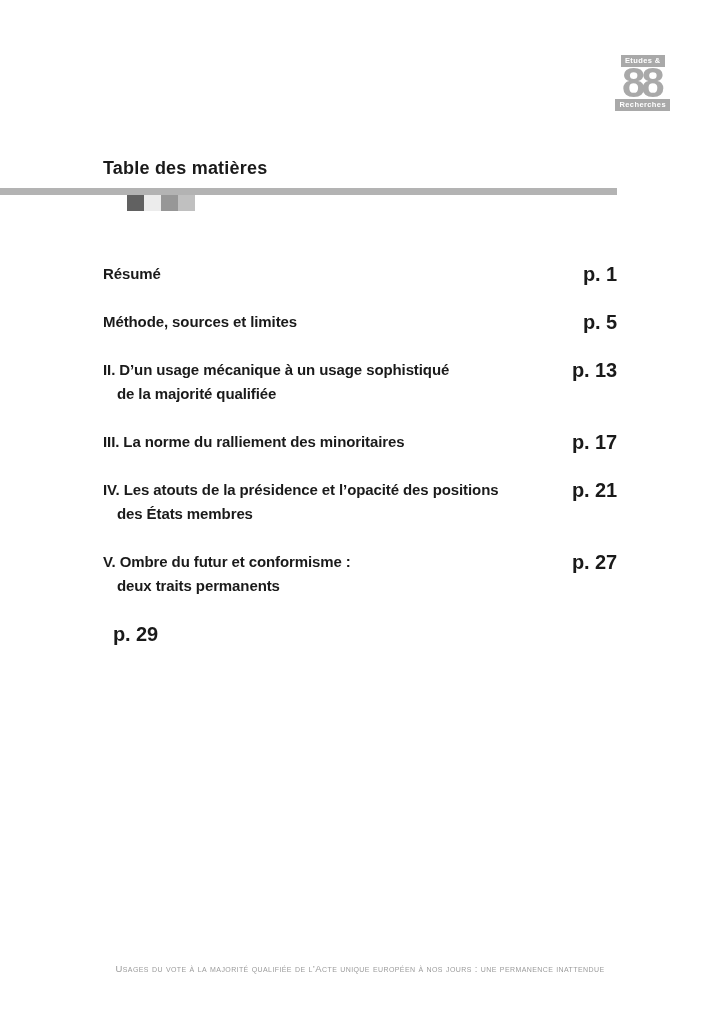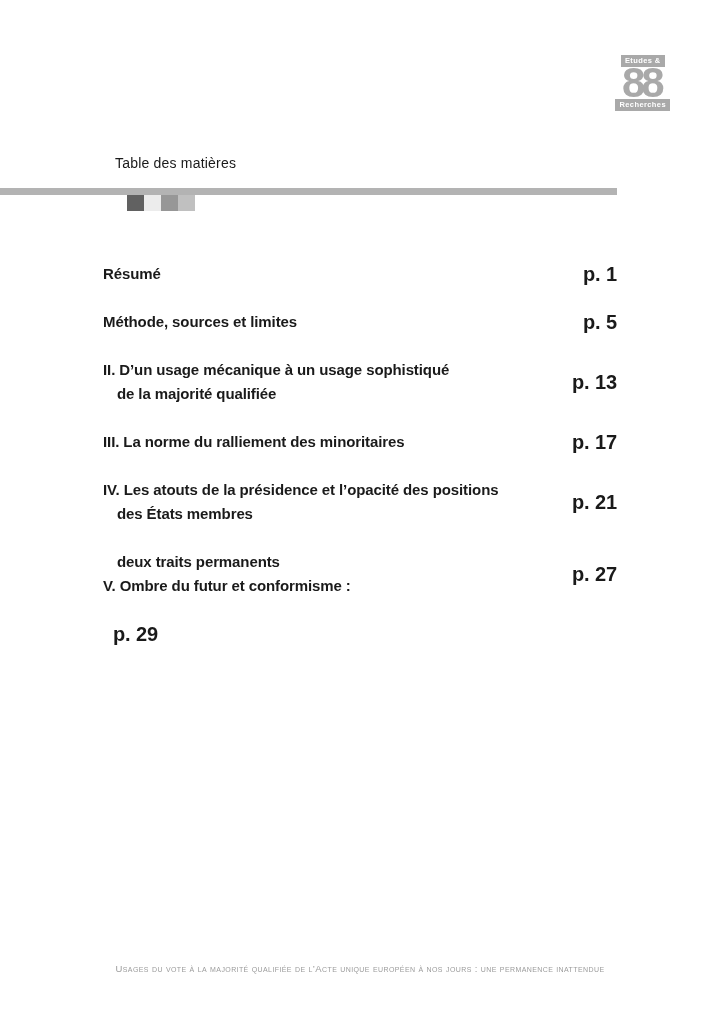--- a/index.html
+++ b/index.html
@@ -24,22 +24,22 @@
     line-height: 8px;
   }
   .logo-number {
     font-size: 42px; font-weight: bold; color: #a9a9a9;
     line-height: 30px; letter-spacing: -4px;
     margin: 1px 0 1px -3px;
   }
 
   
   .page-title {
-    position: absolute; left: 115px; top: 146px;
-    font-size: 14px; font-weight: normal; letter-spacing: 0.2px;
+    position: absolute; left: 103px; top: 146px;
+    font-size: 18px; font-weight: bold; letter-spacing: 0.2px;
   }
 
   
   .rule {
     position: absolute; left: 0; top: 188px;
     width: 617px; height: 7px; background: #b3b3b3;
   }
   .squares {
     position: absolute; left: 127px; top: 195px;
     display: flex;
@@ -48,21 +48,21 @@
   .square-1 { background: #616161; }
   .square-2 { background: #ececec; }
   .square-3 { background: #979797; }
   .square-4 { background: #c0c0c0; }
 
   
   .toc {
     position: absolute; left: 103px; top: 262px; width: 514px;
   }
   .toc-entry {
-    display: flex; justify-content: space-between; align-items: center;
+    display: flex; justify-content: space-between; align-items: flex-start;
     margin-bottom: 24px;
     font-weight: bold; font-size: 15px; letter-spacing: -0.1px;
   }
   .toc-title { }
   .toc-line { display: block; line-height: 24px; white-space: nowrap; }
   .toc-line.indent { padding-left: 14px; }
   .toc-page {
     line-height: 24px; font-size: 20px; white-space: nowrap;
     padding-left: 10px;
   }
@@ -131,22 +131,22 @@
   <div class="toc-entry">
     <div class="toc-title">
       <span class="toc-line">IV. Les atouts de la présidence et l’opacité des positions</span>
       <span class="toc-line indent">des États membres</span>
     </div>
     <div class="toc-page">p. 21</div>
   </div>
 
   <div class="toc-entry">
     <div class="toc-title">
+      <span class="toc-line">V. Ombre du futur et conformisme :</span>
       <span class="toc-line indent">deux traits permanents</span>
-      <span class="toc-line">V. Ombre du futur et conformisme :</span>
     </div>
     <div class="toc-page">p. 27</div>
   </div>
 
   <div class="toc-entry">
     <div class="toc-page">p. 29</div>
   </div>
 
 
 </div>

